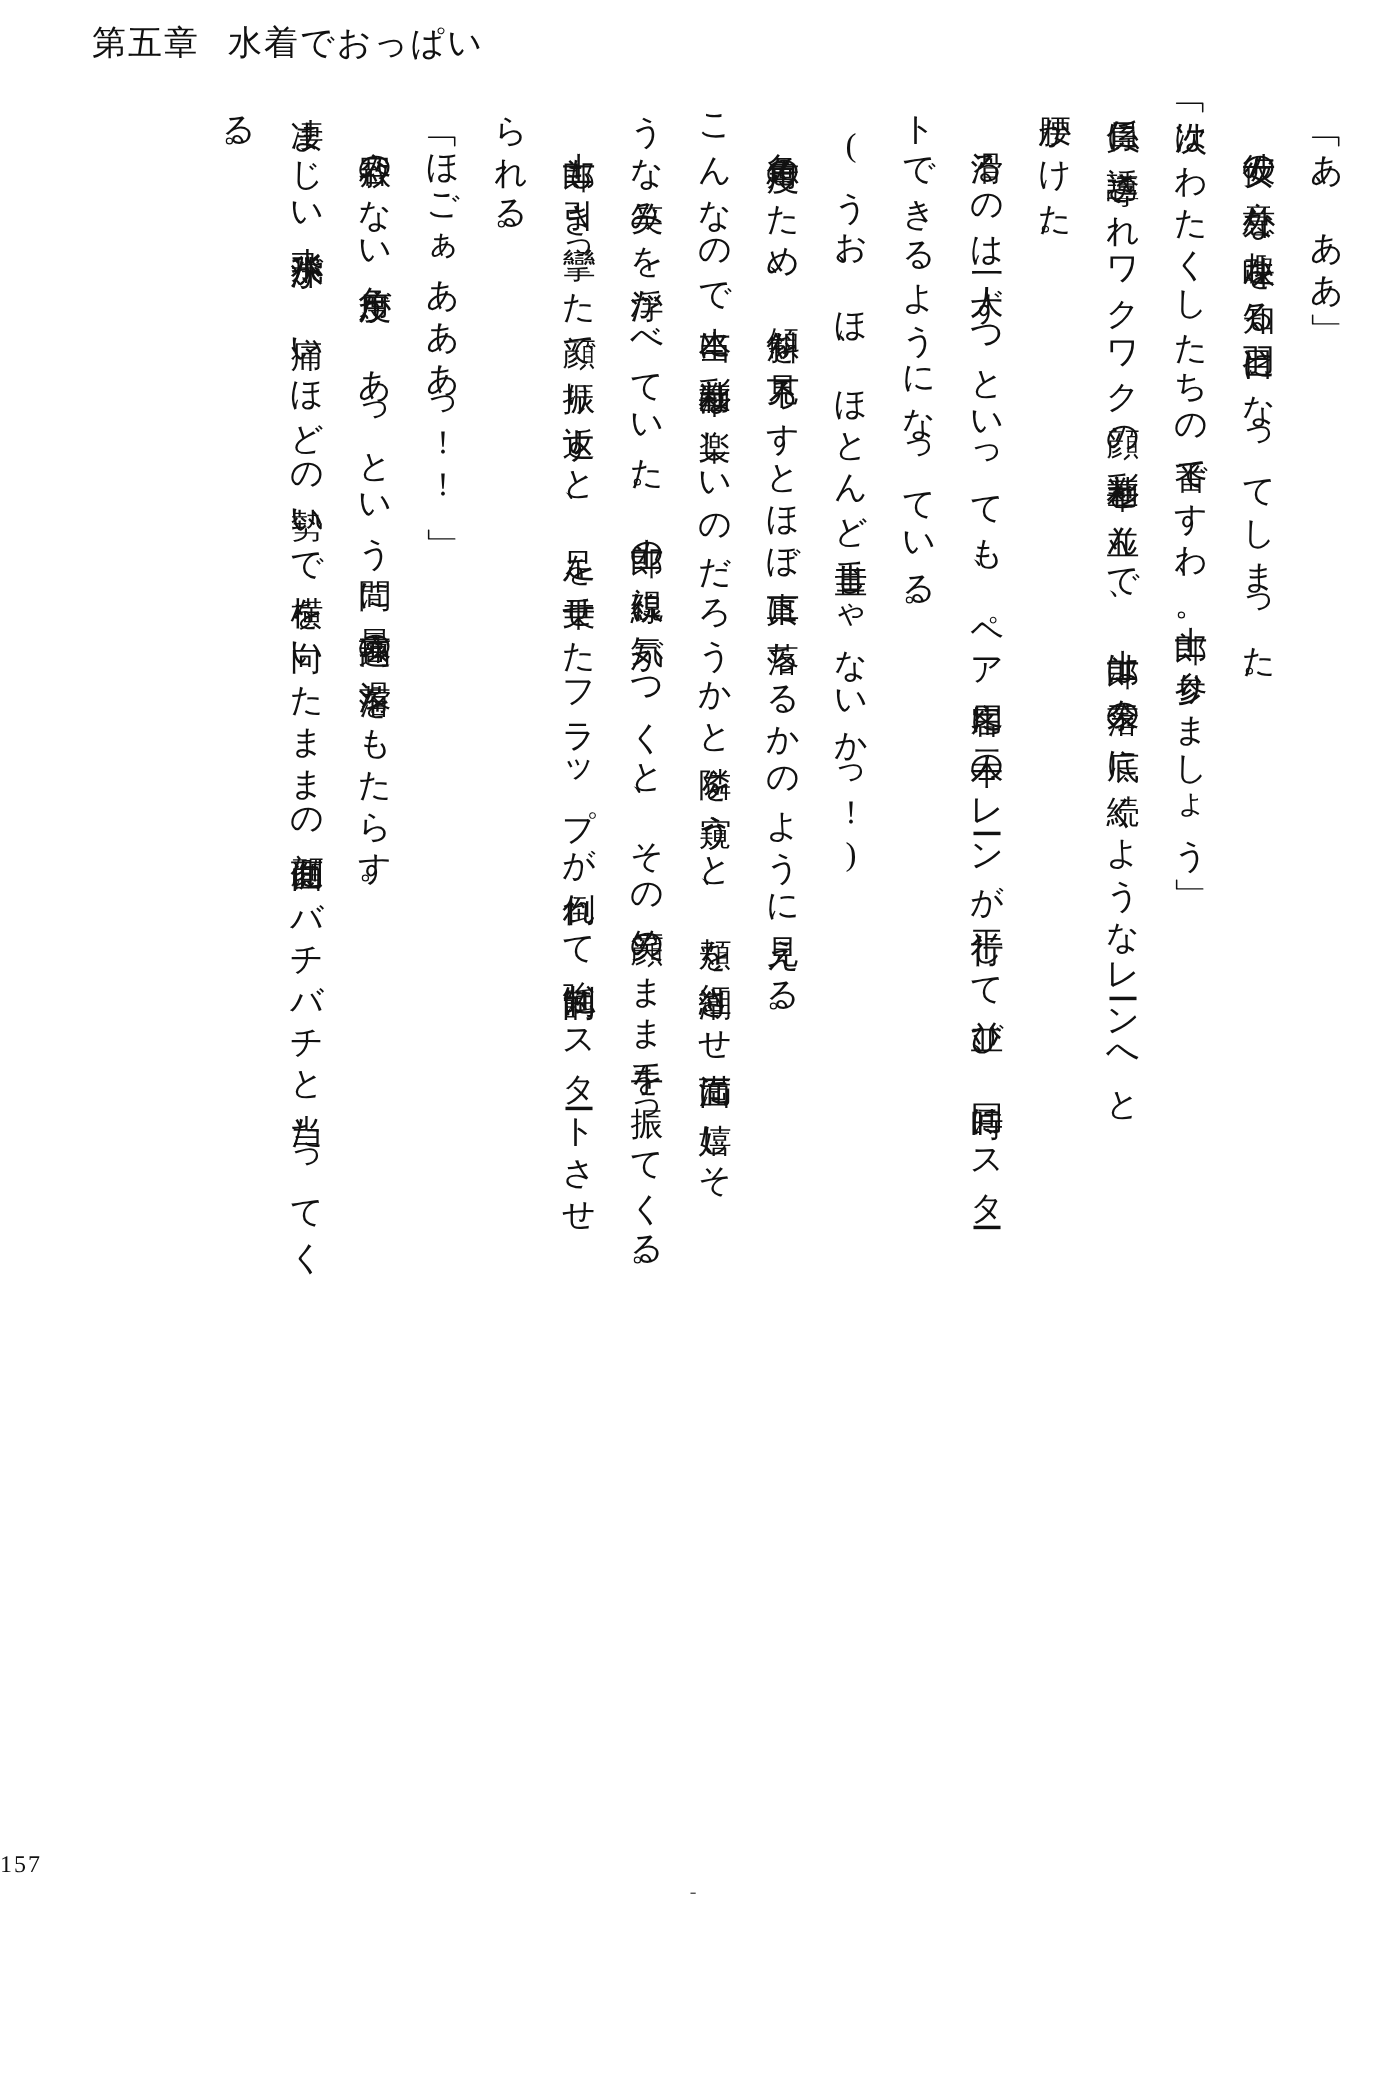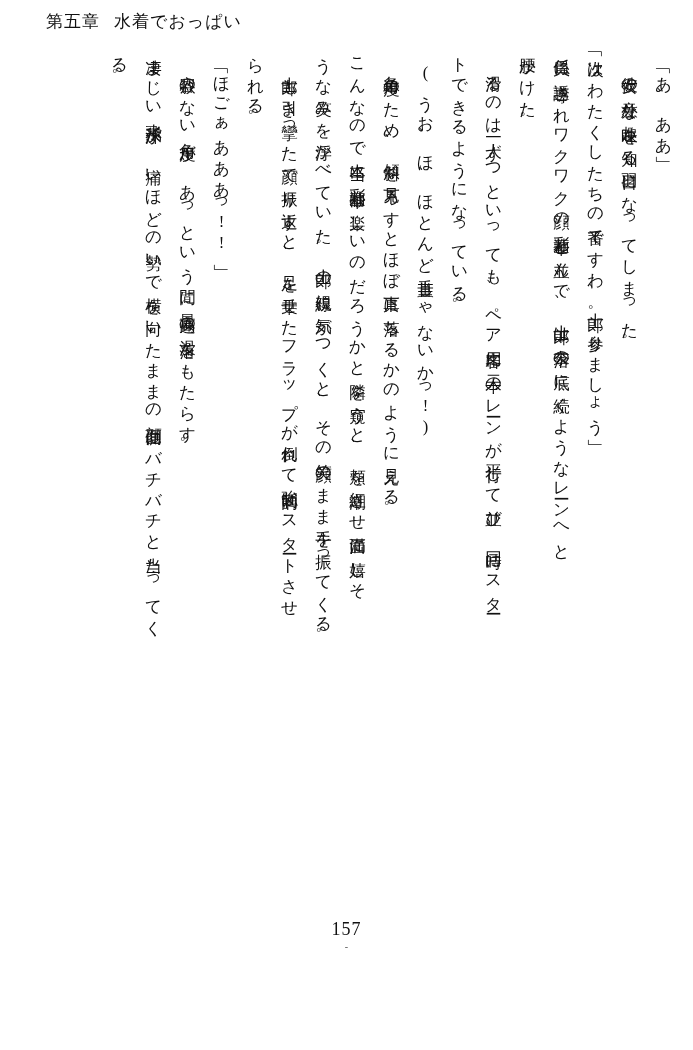--- a/index.html
+++ b/index.html
@@ -67,22 +67,22 @@
 
   
   .vcol.indent-1 { padding-top: 17px; }
 
   
   .page-number {
     position: absolute;
     bottom: 18px;
     left: 0;
     width: 100%;
-    text-align: center;
-    font-size: 18px;
+    text-align: left;
+    font-size: 12px;
     letter-spacing: 1px;
     color: #111111;
   }
   .page-footer-mark {
     position: absolute;
     bottom: 6px;
     left: 0;
     width: 100%;
     text-align: center;
     font-size: 10px;

